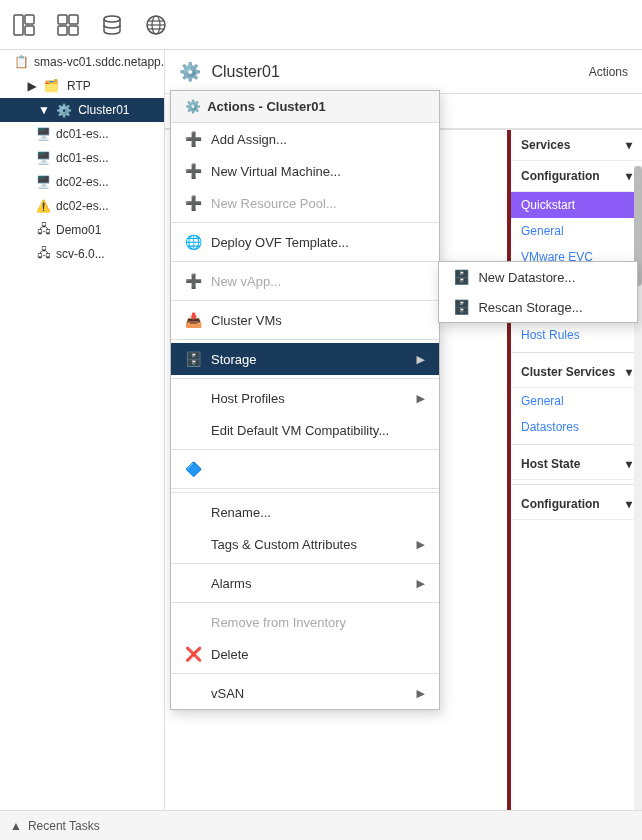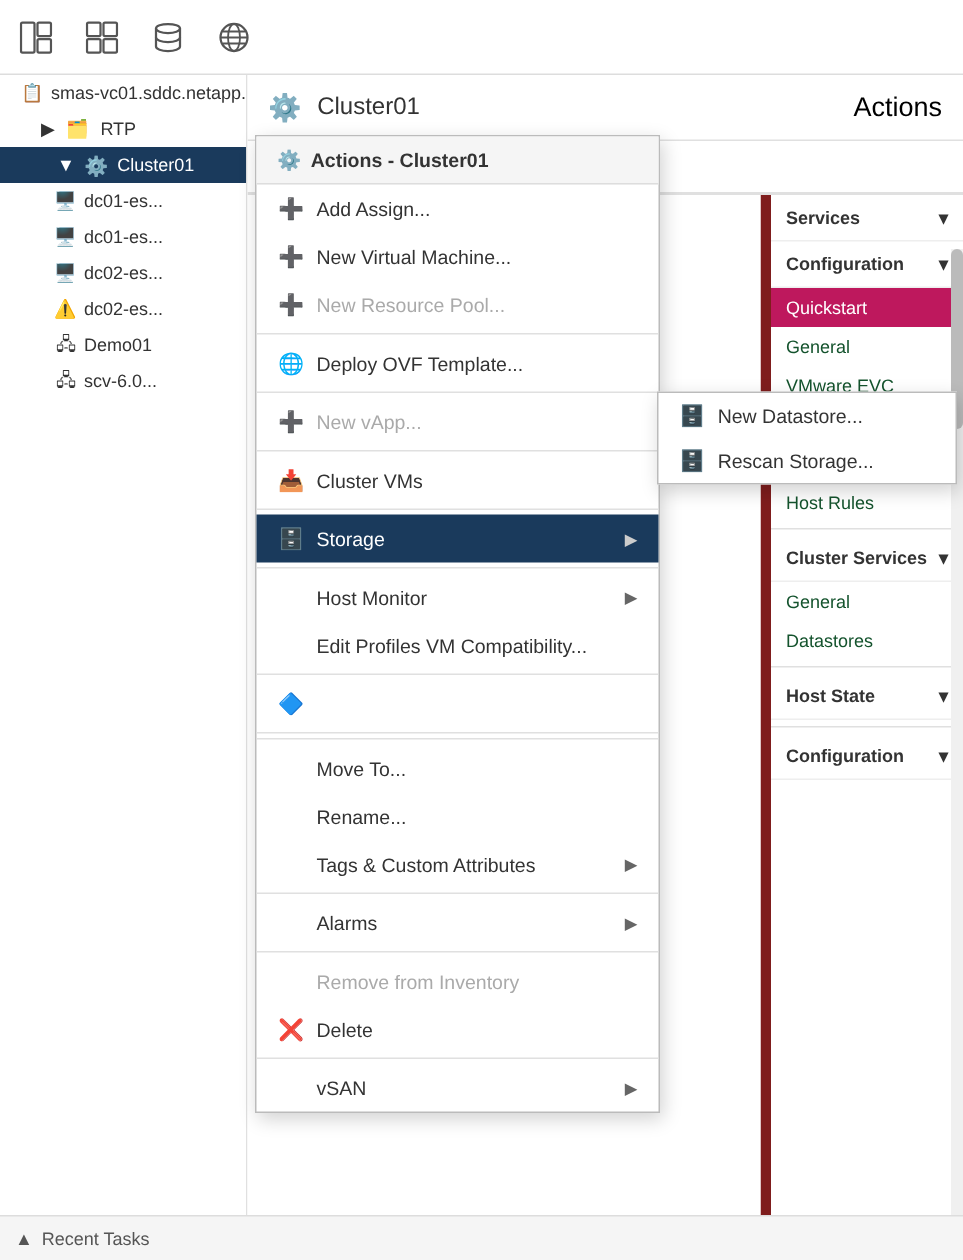--- a/index.html
+++ b/index.html
@@ -107,25 +107,25 @@
       font-size: 12px;
       font-weight: 600;
       color: #333;
       border-bottom: 1px solid #eee;
       cursor: pointer;
     }
 
     .config-item {
       padding: 6px 10px;
       font-size: 12px;
-      color: #14532d;
+      color: #3b82f6;
       cursor: pointer;
     }
     .config-item.active-item {
-      background: #be185d;
+      background: #8b5cf6;
       color: #fff;
     }
 
     
     .bottom-bar {
       position: absolute;
       bottom: 0; left: 0; right: 0;
       height: 30px;
       background: #f5f5f5;
       border-top: 1px solid #ddd;
@@ -314,30 +314,30 @@
     <span>scv-6.0...</span>
   </div>
 </div>
 
 <div class="right-panel">
 
   <div style="height:44px; display:flex; align-items:center; padding:0 14px; gap:10px; border-bottom:1px solid #e0e0e0;">
     <span style="font-size:18px;">⚙️</span>
     <span style="font-size:16px; font-weight:500; color:#333;">Cluster01</span>
     <span style="flex:1"></span>
-    <span style="color:#000000; font-size:18px; cursor:pointer;">Actions</span>
+    <span style="color:#404040; font-size:12px; cursor:pointer;">Actions</span>
   </div>
 
   <div class="tabs-bar">
     <div class="tab">Summary</div>
     <div class="tab">Monitor</div>
     <div class="tab active">Configure</div>
   </div>
 
-  <div style="position:absolute; top:80px; right:0; width:135px; bottom:0; border-left:7px solid #7f1d1d; overflow:hidden;">
+  <div style="position:absolute; top:80px; right:0; width:135px; bottom:0; border-left:4px solid #7f1d1d; overflow:hidden;">
     <div class="config-section-header">
       <span>Services</span>
       <span>▾</span>
     </div>
 
     <div class="config-section-header">
       <span>Configuration</span>
       <span>▾</span>
     </div>
 
@@ -447,44 +447,40 @@
   <div class="ctx-item active-ctx">
     <span class="ctx-icon">🗄️</span>
     <span>Storage</span>
     <span class="ctx-arrow">▶</span>
   </div>
 
   <div class="ctx-separator"></div>
 
   <div class="ctx-item">
     <span class="ctx-icon"></span>
-    <span>Host Monitor</span>
+    <span>Host Profiles</span>
     <span class="ctx-arrow">▶</span>
   </div>
 
   <div class="ctx-item">
     <span class="ctx-icon"></span>
-    <span>Edit Profiles VM Compatibility...</span>
+    <span>Edit Default VM Compatibility...</span>
   </div>
 
   <div class="ctx-separator"></div>
 
   <div class="ctx-item">
     <span class="ctx-icon">🔷</span>
   </div>
 
   <div class="ctx-separator"></div>
 
 
   <div class="ctx-separator"></div>
 
-  <div class="ctx-item">
-    <span class="ctx-icon"></span>
-    <span>Move To...</span>
-  </div>
 
   <div class="ctx-item">
     <span class="ctx-icon"></span>
     <span>Rename...</span>
   </div>
 
   <div class="ctx-item">
     <span class="ctx-icon"></span>
     <span>Tags &amp; Custom Attributes</span>
     <span class="ctx-arrow">▶</span>

